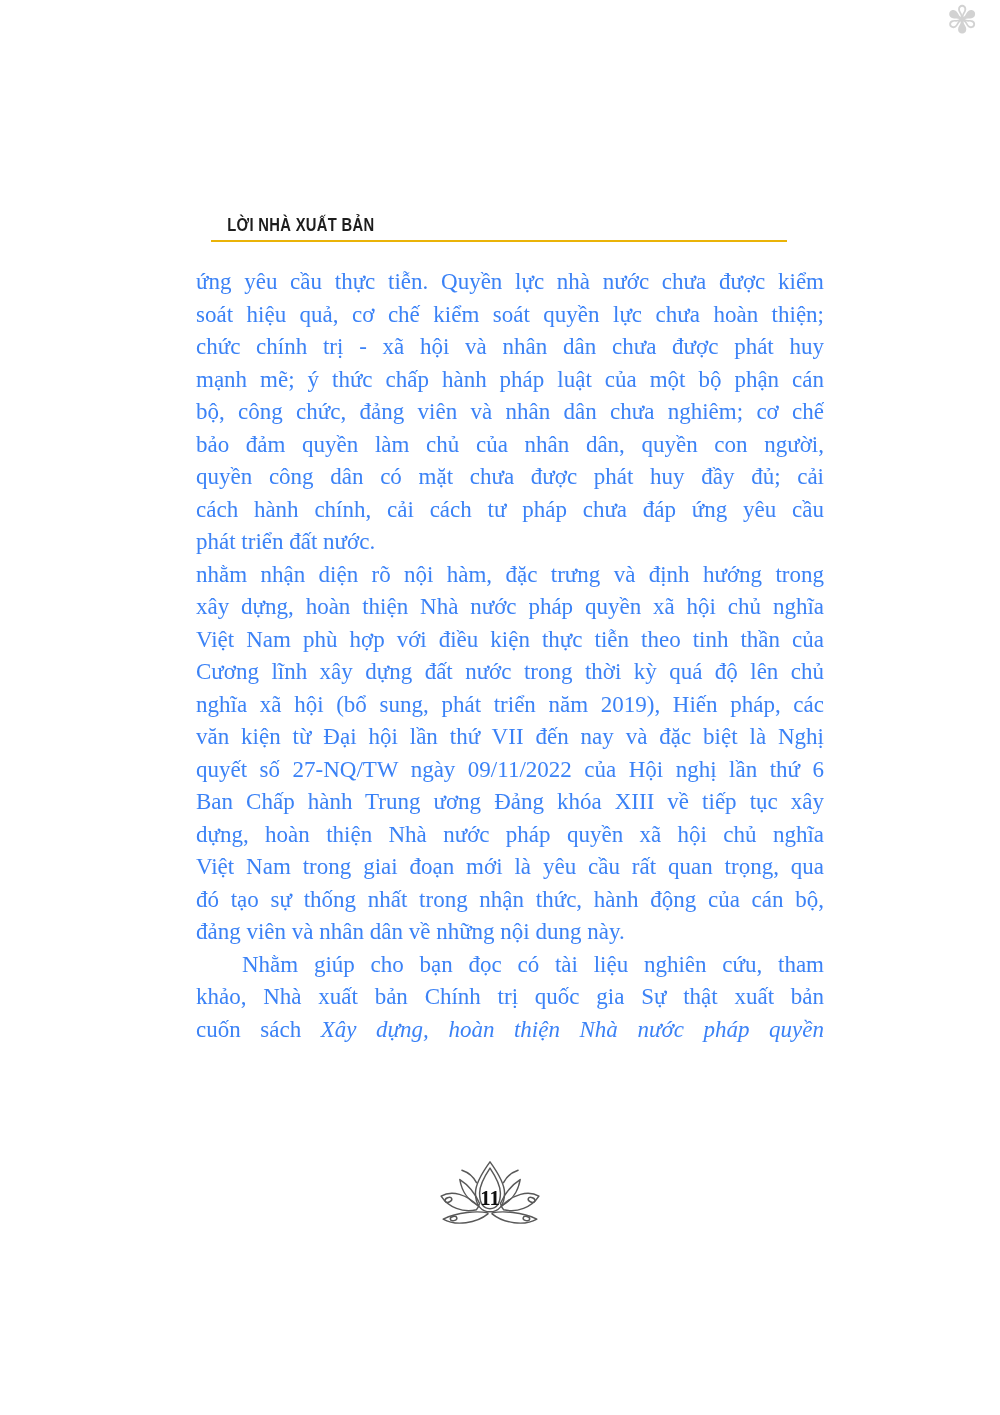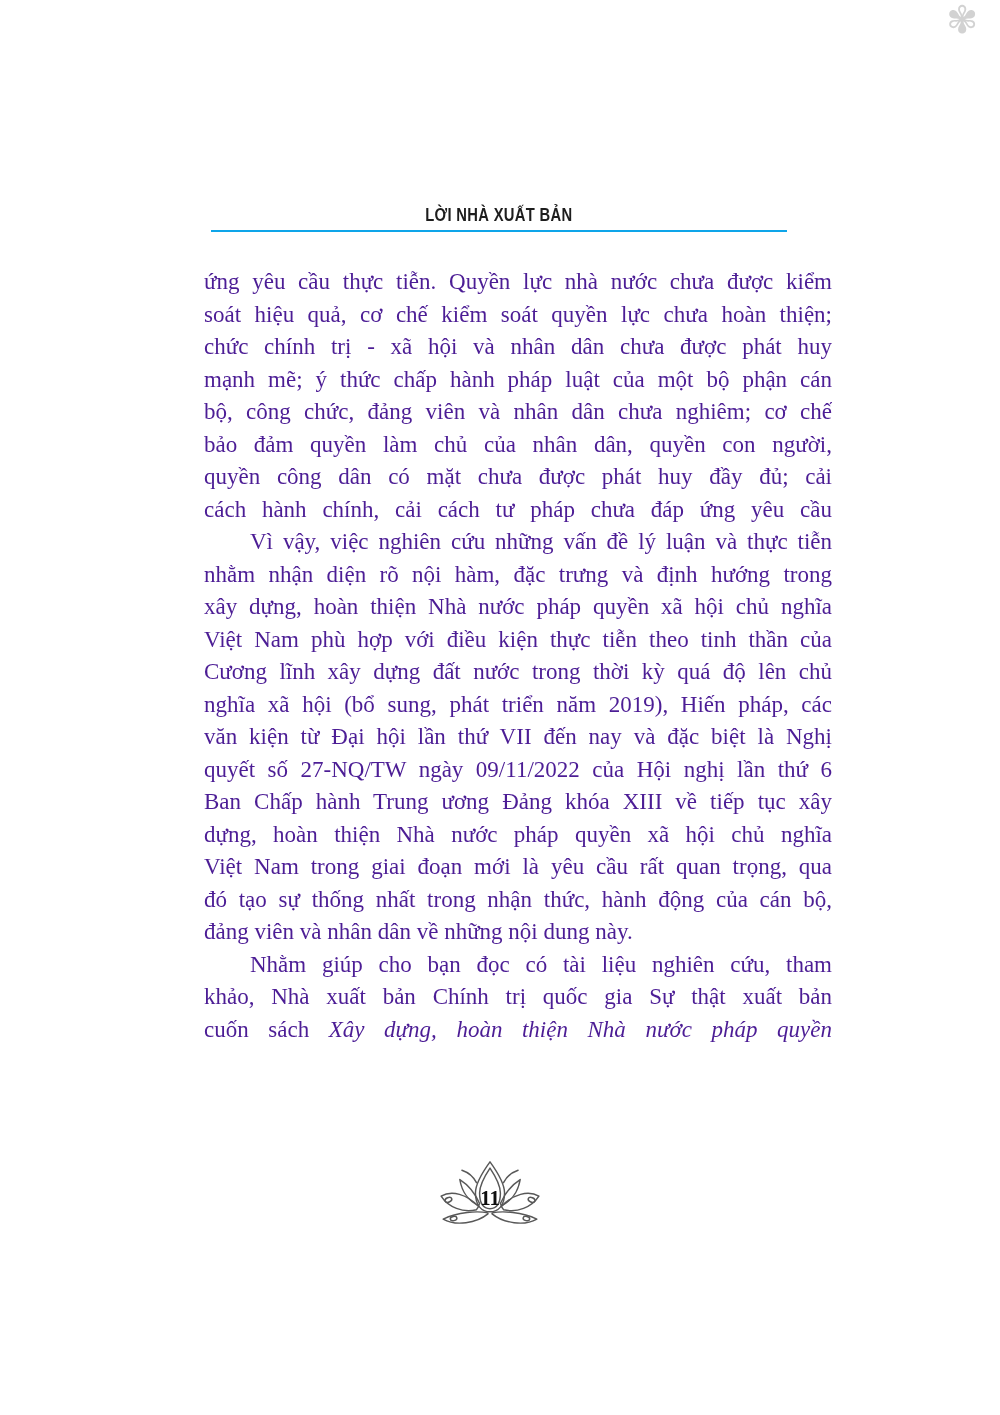--- a/index.html
+++ b/index.html
@@ -15,43 +15,43 @@
   .corner-flower{
     position:absolute;
     top:-2px;right:22px;
     font-size:38px;
     color:#d2d2d2;
     font-family:"DejaVu Sans",sans-serif;
     user-select:none;
   }
   .running-head{
     position:absolute;
-    left:211px;top:205px;
+    left:211px;top:215px;
     width:576px;
-    text-align:center;
-    border-bottom:2px solid #0ea5e9;
+    text-align:left;
+    border-bottom:2px solid #eab308;
     padding-bottom:4px;
   }
   .running-head .title{
     display:inline-block;
     font-family:"Liberation Sans","DejaVu Sans",sans-serif;
     font-weight:700;
     font-size:18px;
     letter-spacing:.4px;
     color:#1d1d1d;
     transform:scaleX(.82);
     transform-origin:center;
     white-space:nowrap;
   }
   .body-text{
     position:absolute;
-    left:204px;top:266px;
+    left:196px;top:266px;
     width:628px;
     font-size:23px;
-    color:#4c1d95;
+    color:#3b82f6;
   }
   .line{
     height:32.5px;
     line-height:32.5px;
     text-align:justify;
     text-align-last:justify;
     -moz-text-align-last:justify;
     text-justify:inter-word;
     overflow:hidden;
     white-space:normal;
@@ -88,21 +88,21 @@
 
   <div class="body-text" id="body-text">
       <div class="line"><span>ứng yêu cầu thực tiễn. Quyền lực nhà nước chưa được kiểm</span></div>
       <div class="line"><span>soát hiệu quả, cơ chế kiểm soát quyền lực chưa hoàn thiện;</span></div>
       <div class="line"><span>chức chính trị - xã hội và nhân dân chưa được phát huy</span></div>
       <div class="line"><span>mạnh mẽ; ý thức chấp hành pháp luật của một bộ phận cán</span></div>
       <div class="line"><span>bộ, công chức, đảng viên và nhân dân chưa nghiêm; cơ chế</span></div>
       <div class="line"><span>bảo đảm quyền làm chủ của nhân dân, quyền con người,</span></div>
       <div class="line"><span>quyền công dân có mặt chưa được phát huy đầy đủ; cải</span></div>
       <div class="line"><span>cách hành chính, cải cách tư pháp chưa đáp ứng yêu cầu</span></div>
-      <div class="line indent"><span>Vì vậy, việc nghiên cứu những vấn đề lý luận và thực tiễn</span></div>
+      <div class="line endline"><span>phát triển đất nước.</span></div>
       <div class="line"><span>nhằm nhận diện rõ nội hàm, đặc trưng và định hướng trong</span></div>
       <div class="line"><span>xây dựng, hoàn thiện Nhà nước pháp quyền xã hội chủ nghĩa</span></div>
       <div class="line"><span>Việt Nam phù hợp với điều kiện thực tiễn theo tinh thần của</span></div>
       <div class="line"><span>Cương lĩnh xây dựng đất nước trong thời kỳ quá độ lên chủ</span></div>
       <div class="line"><span>nghĩa xã hội (bổ sung, phát triển năm 2019), Hiến pháp, các</span></div>
       <div class="line"><span>văn kiện từ Đại hội lần thứ VII đến nay và đặc biệt là Nghị</span></div>
       <div class="line"><span>quyết số 27-NQ/TW ngày 09/11/2022 của Hội nghị lần thứ 6</span></div>
       <div class="line"><span>Ban Chấp hành Trung ương Đảng khóa XIII về tiếp tục xây</span></div>
       <div class="line"><span>dựng, hoàn thiện Nhà nước pháp quyền xã hội chủ nghĩa</span></div>
       <div class="line"><span>Việt Nam trong giai đoạn mới là yêu cầu rất quan trọng, qua</span></div>

